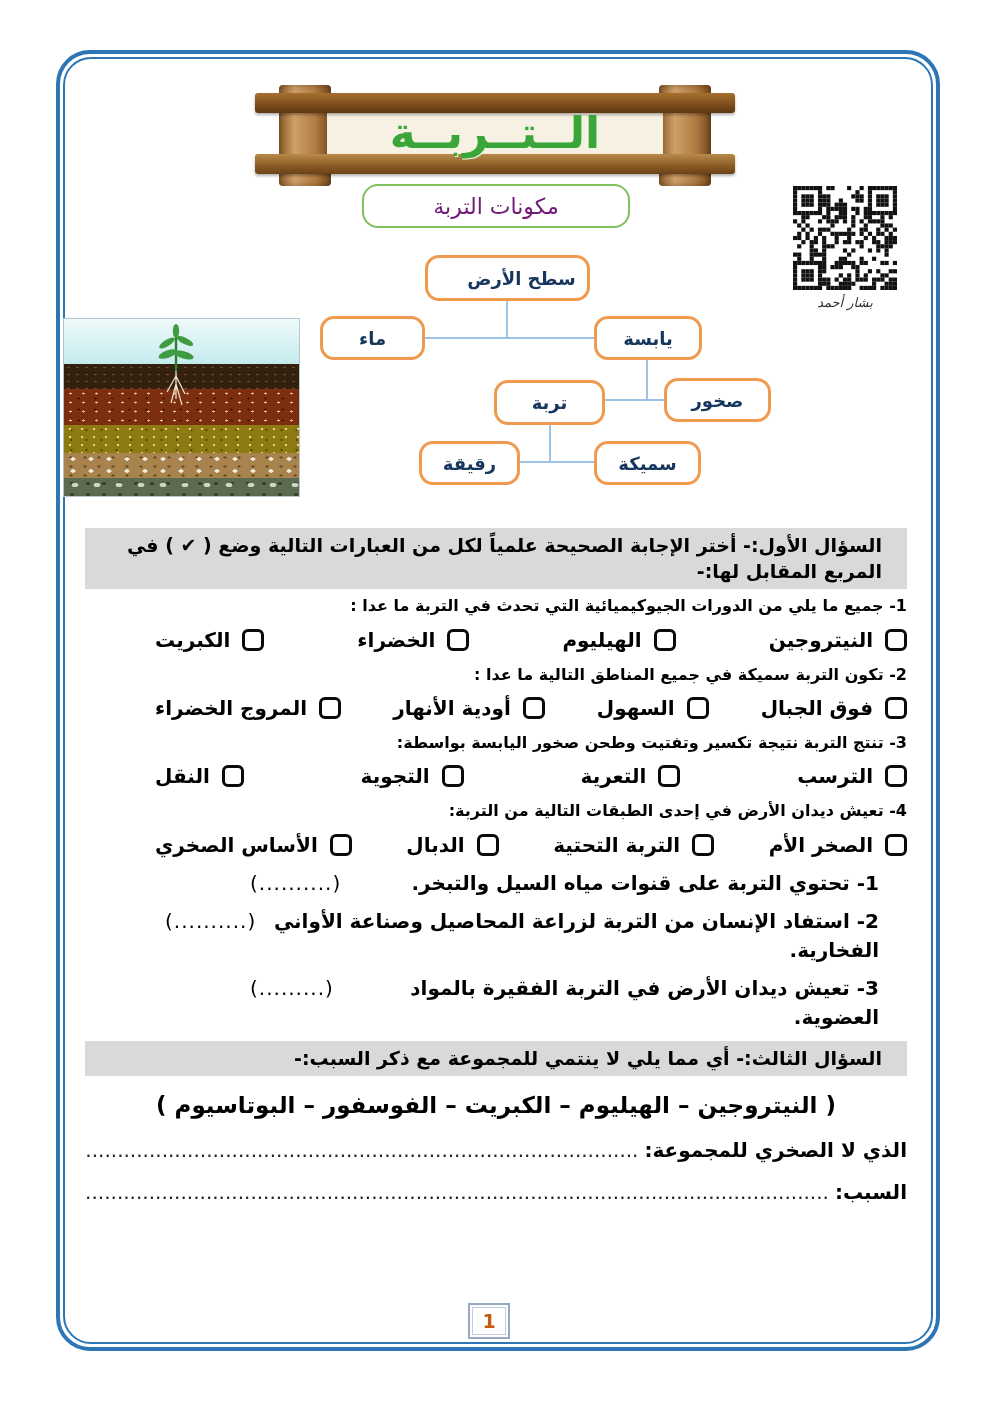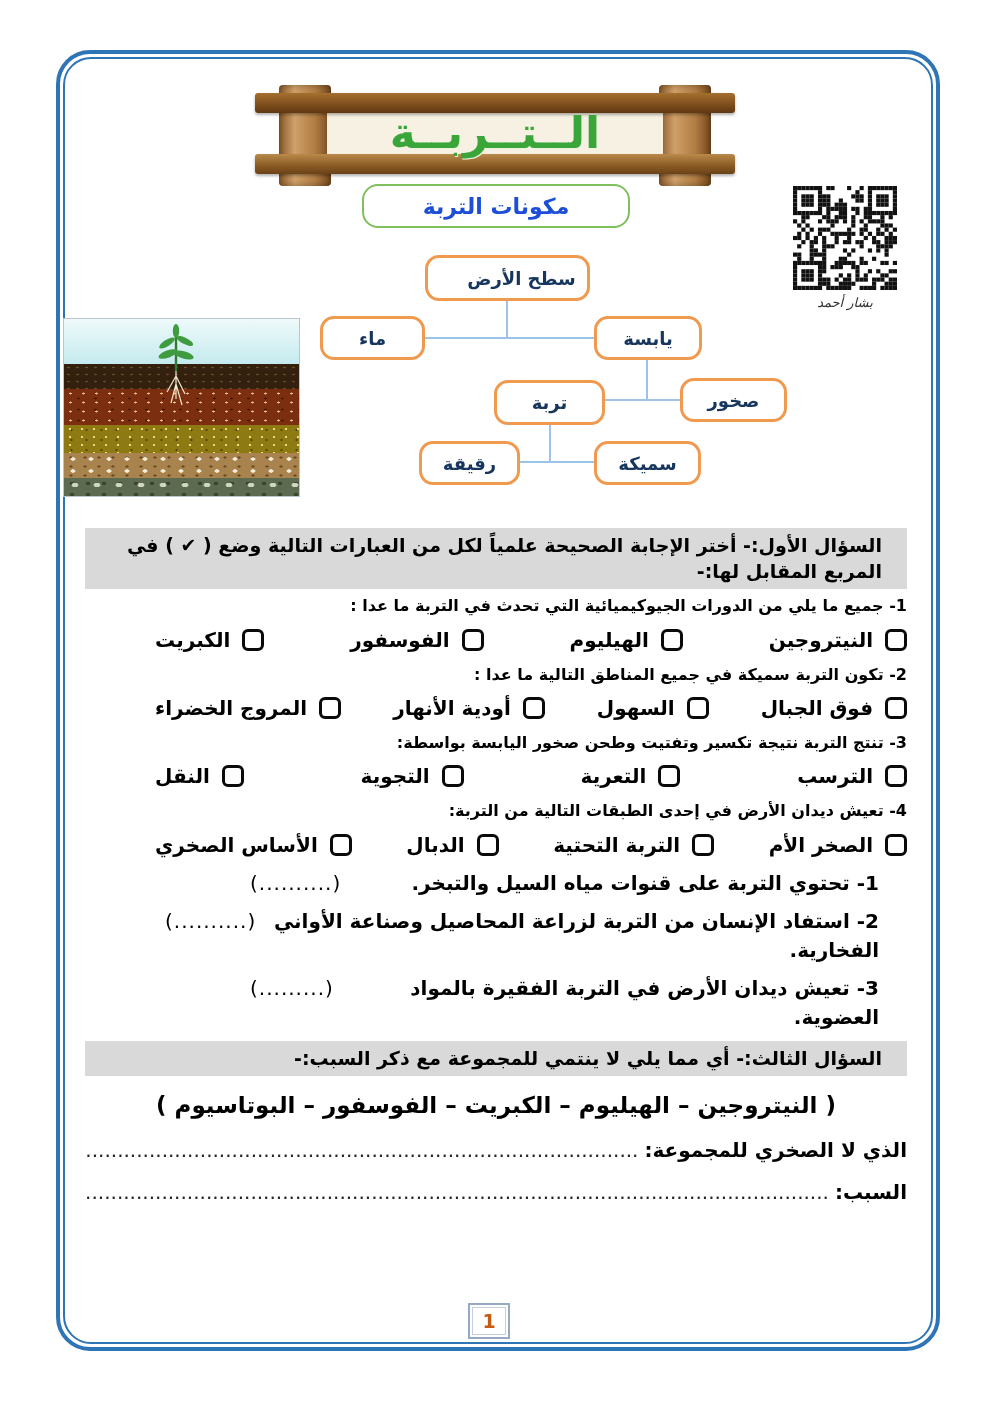--- a/index.html
+++ b/index.html
@@ -25,21 +25,21 @@
   .plank-t { top:8px; }
   .plank-b { bottom:8px; background:linear-gradient(180deg,#b98a4a,#8a5a24 60%,#6a4218); }
   .sign-title { position:absolute; left:0; right:0; top:50%; transform:translateY(-52%);
                 text-align:center; font-size:44px; font-weight:bold; color:#3aa63a;
                 text-shadow:1px 1px 0 #eaf4dc; letter-spacing:2px; z-index:3; }
 
   
   .subtitle-box { position:absolute; left:362px; top:184px; width:268px; height:44px;
                   border:2px solid #7fbf5c; border-radius:16px; background:#fff;
                   display:flex; align-items:center; justify-content:center;
-                  font-size:22px; font-weight:bold; color:#1d4ed8; }
+                  font-size:22px; font-weight:normal; color:#701a75; }
 
   
   .qr-wrap { position:absolute; left:793px; top:186px; width:104px; text-align:center; }
   .qr { width:104px; height:104px; background:#fff; display:block; }
   .qr rect { fill:#111; }
   .qr-caption { margin-top:5px; font-size:13px; color:#333; font-style:italic; }
 
   
   .soil { position:absolute; left:63px; top:318px; width:237px; height:179px;
           border:1px solid #b9c6cf; overflow:hidden; background:#c8ecef; }
@@ -66,21 +66,21 @@
          background-size:22px 14px, 16px 11px; }
   .plant { position:absolute; left:82px; top:2px; width:60px; height:110px; z-index:2; }
 
   
   .node { position:absolute; border:3px solid #f09a50; border-radius:14px; background:#fff;
           display:flex; align-items:center; justify-content:center;
           font-size:18px; font-weight:bold; color:#17365d; z-index:1; }
   .n-surface { left:425px; top:255px; width:165px; height:46px;padding-left:28px; }
   .n-water   { left:320px; top:316px; width:105px; height:44px; }
   .n-land    { left:594px; top:316px; width:108px; height:44px; }
-  .n-rocks   { left:680px; top:378px; width:107px; height:44px; }
+  .n-rocks   { left:664px; top:378px; width:107px; height:44px; }
   .n-soil    { left:494px; top:380px; width:111px; height:45px; }
   .n-thick   { left:594px; top:441px; width:107px;  height:44px; }
   .n-thin    { left:419px; top:441px; width:101px; height:44px; }
   .conn { position:absolute; background:#9dc3e6; }
   .c1 { left:506px; top:301px; width:2px; height:37px; }
   .c2 { left:425px; top:337px; width:169px; height:2px; }
   .c3 { left:646px; top:360px; width:2px; height:41px; }
   .c4 { left:605px; top:399px; width:75px; height:2px; }
   .c5 { left:549px; top:425px; width:2px; height:38px; }
   .c6 { left:520px; top:461px; width:74px; height:2px; }
@@ -513,21 +513,21 @@
       <div class="opt">
           <span class="cb"></span>
           <span class="ol">النيتروجين</span>
         </div>
       <div class="opt">
           <span class="cb"></span>
           <span class="ol">الهيليوم</span>
         </div>
       <div class="opt">
           <span class="cb"></span>
-          <span class="ol">الفوسفور</span>
+          <span class="ol">الخضراء</span>
         </div>
       <div class="opt">
           <span class="cb"></span>
           <span class="ol">الكبريت</span>
         </div>
     </div>
 
     <div class="qtext">2- تكون التربة سميكة في جميع المناطق التالية ما عدا :</div>
     <div class="opt-row">
       <div class="opt">

